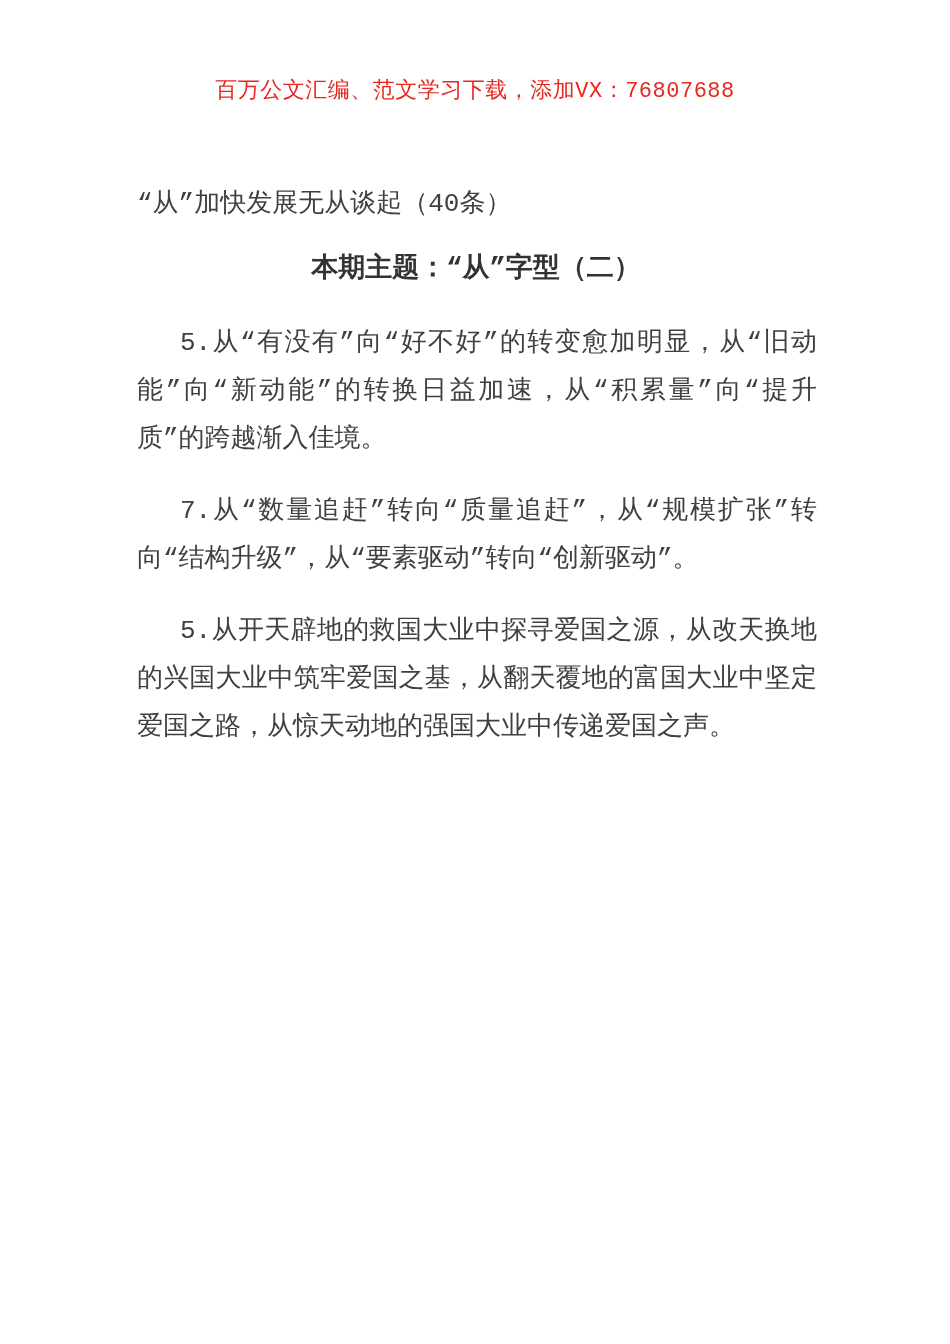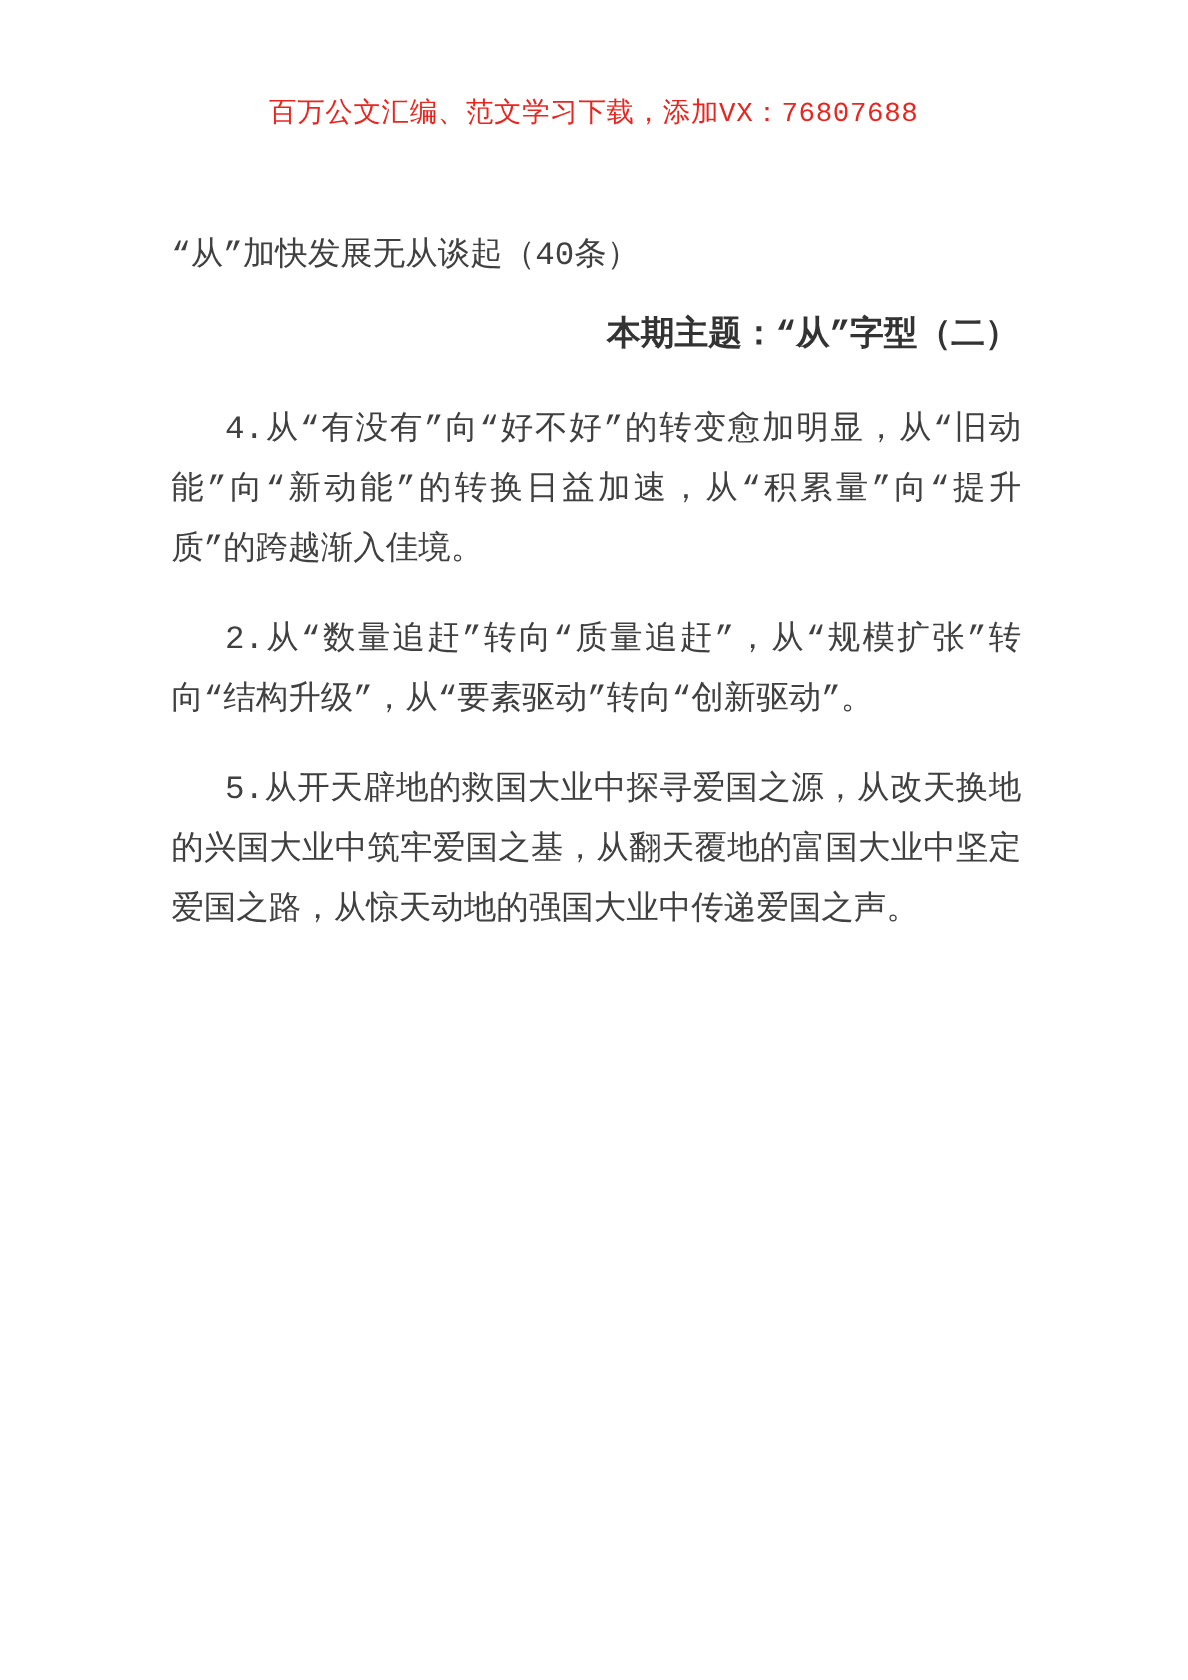--- a/index.html
+++ b/index.html
@@ -26,21 +26,21 @@
   }
   .doc-title {
     margin: 77px 135px 0 137px;
     font-size: 26px;
     line-height: 40px;
     font-weight: 400;
     color: var(--text_color, #404040);
   }
   .doc-subtitle {
     margin: 24px 135px 0 137px;
-    text-align: right;
+    text-align: center;
     font-size: 27px;
     line-height: 42px;
     font-weight: 700;
     color: var(--heading_color, #333333);
   }
   .doc-body {
     margin: 29px 133px 0 137px;
   }
   .doc-body p {
     margin: 0 0 24px 0;
@@ -59,18 +59,18 @@
 
   <div class="promo">
     <span>百万公文汇编、范文学习下载，添加VX：76807688</span>
   </div>
 
   <h1 class="doc-title">“从”加快发展无从谈起（40条）</h1>
 
   <h2 class="doc-subtitle">本期主题：“从”字型（二）</h2>
 
   <div class="doc-body">
-    <p>4.从“有没有”向“好不好”的转变愈加明显，从“旧动能”向“新动能”的转换日益加速，从“积累量”向“提升质”的跨越渐入佳境。</p>
-    <p>2.从“数量追赶”转向“质量追赶”，从“规模扩张”转向“结构升级”，从“要素驱动”转向“创新驱动”。</p>
+    <p>5.从“有没有”向“好不好”的转变愈加明显，从“旧动能”向“新动能”的转换日益加速，从“积累量”向“提升质”的跨越渐入佳境。</p>
+    <p>7.从“数量追赶”转向“质量追赶”，从“规模扩张”转向“结构升级”，从“要素驱动”转向“创新驱动”。</p>
     <p>5.从开天辟地的救国大业中探寻爱国之源，从改天换地的兴国大业中筑牢爱国之基，从翻天覆地的富国大业中坚定爱国之路，从惊天动地的强国大业中传递爱国之声。</p>
   </div>
 
 </div>
 
 </body></html>

